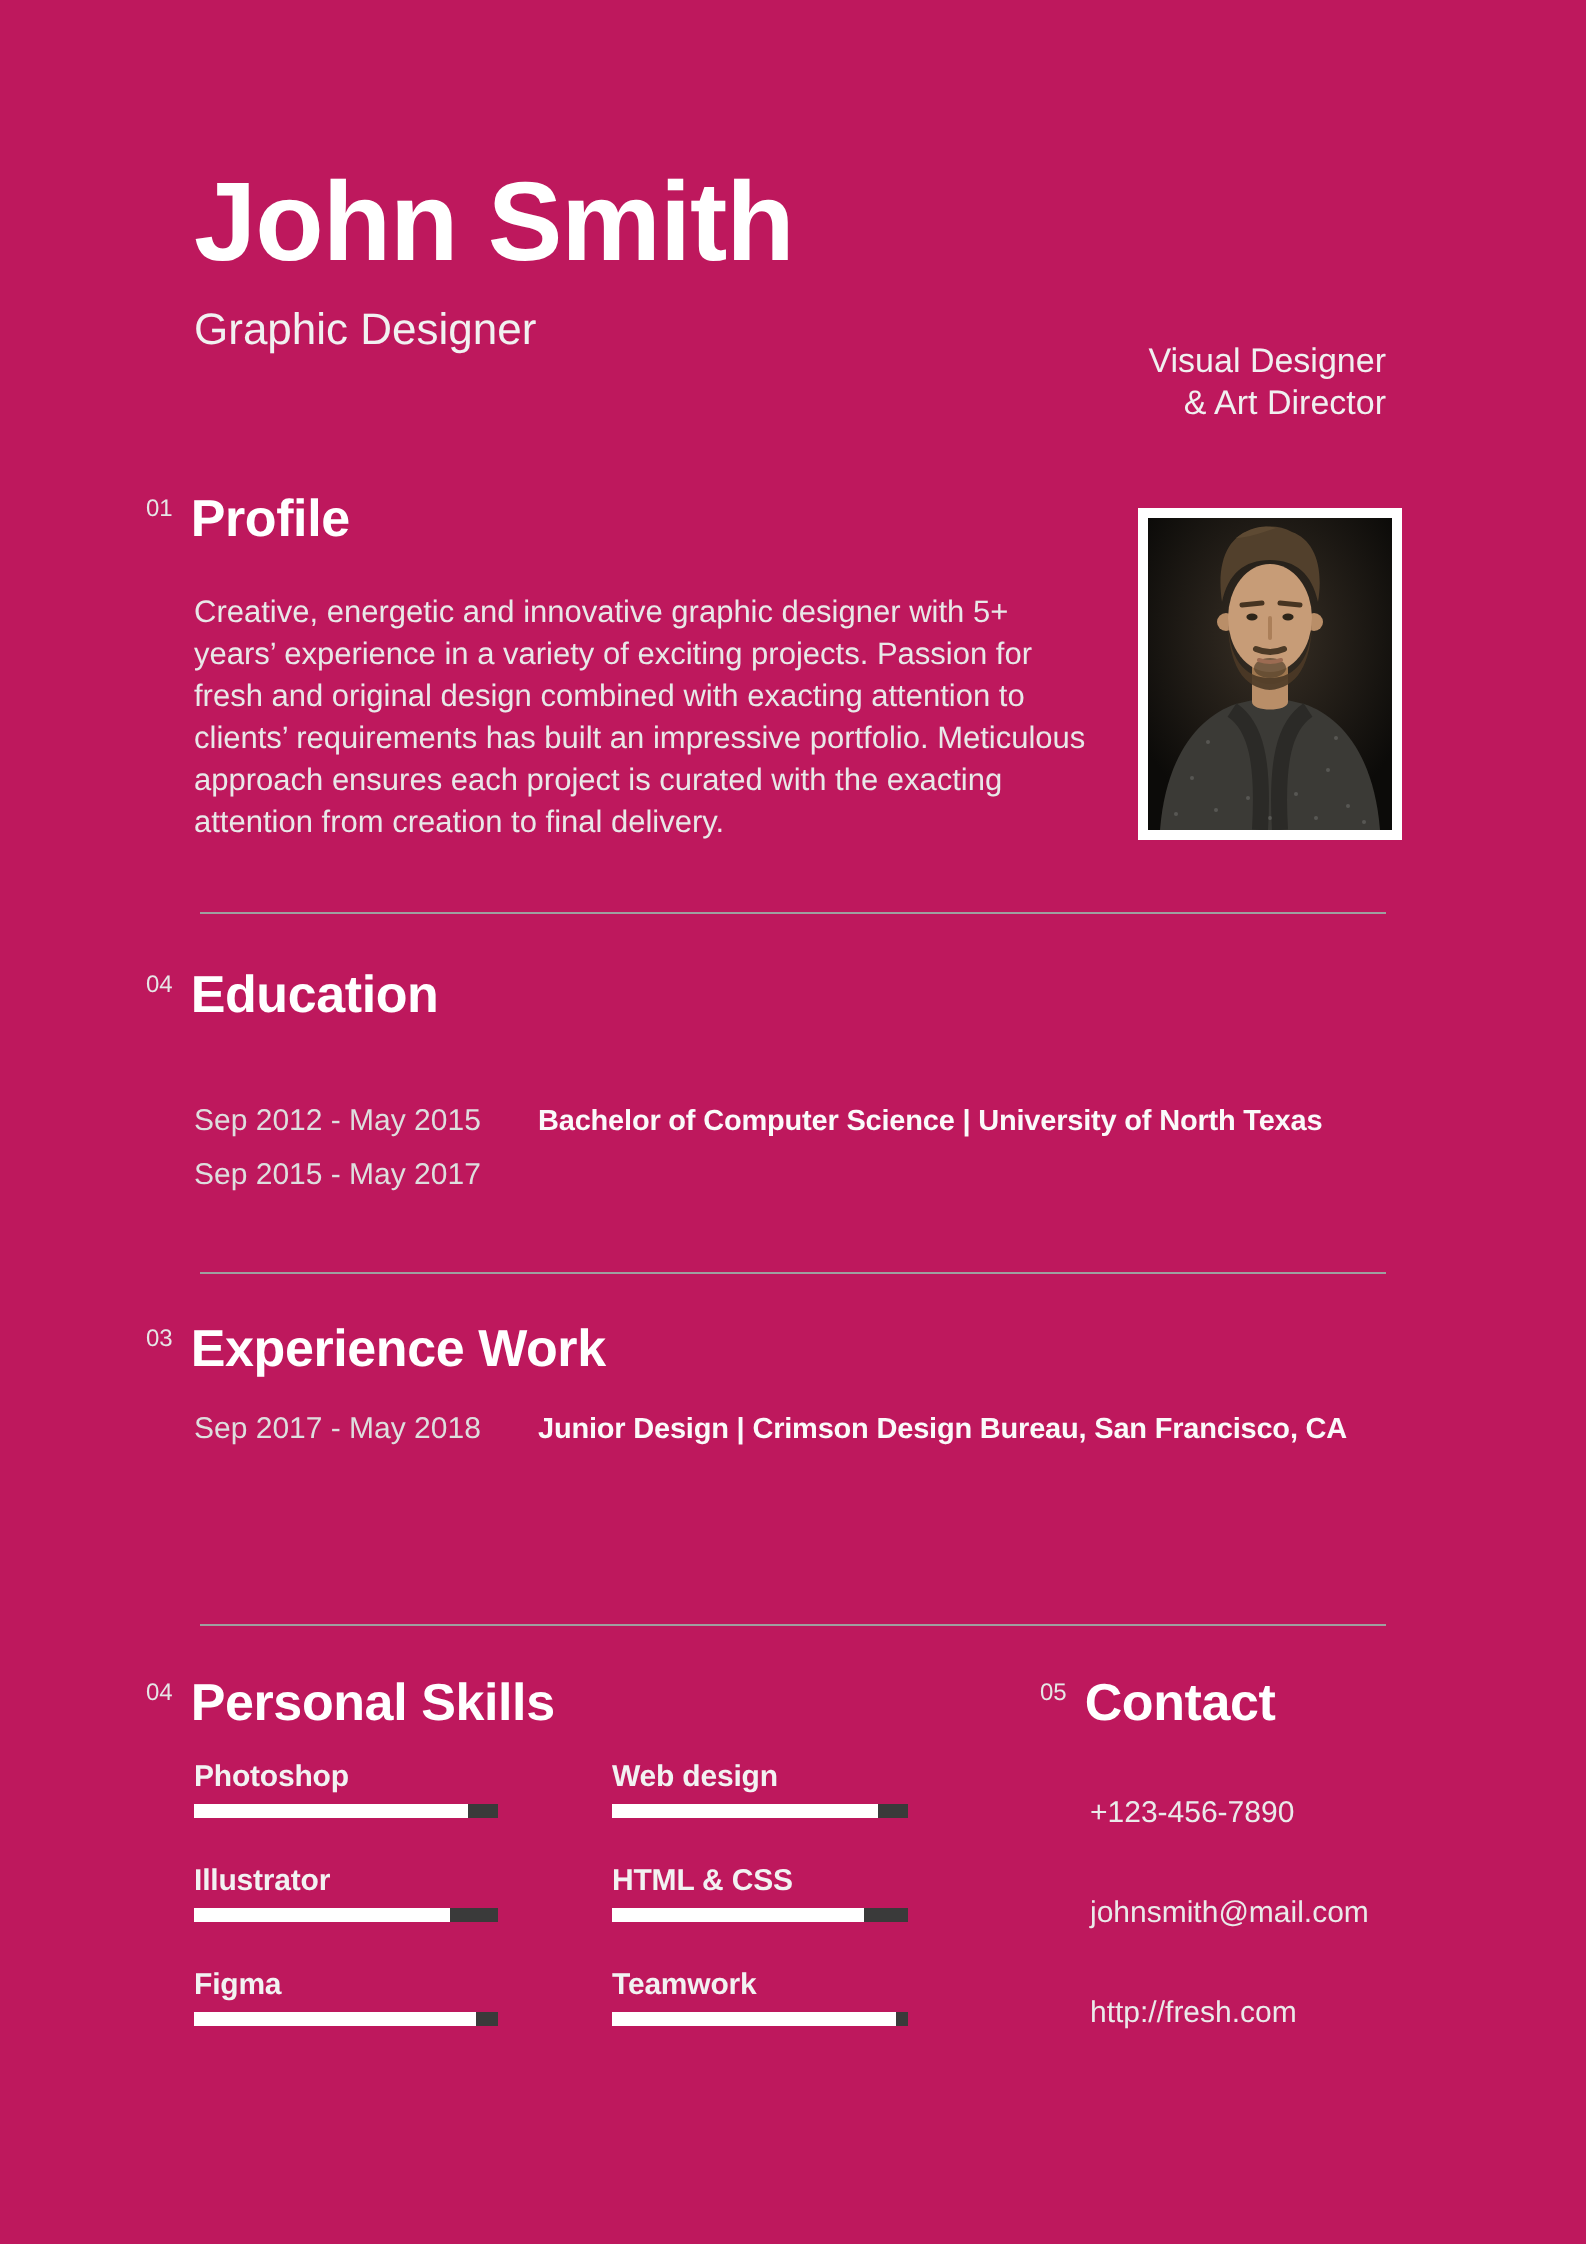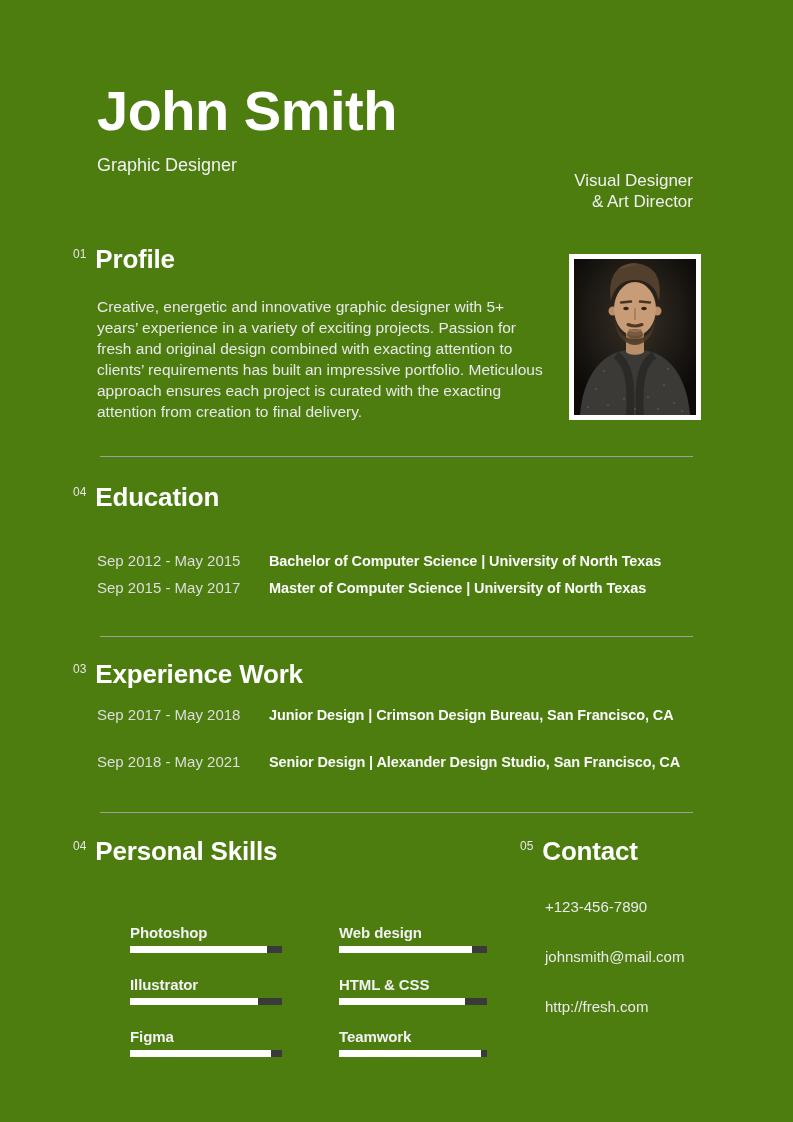--- a/index.html
+++ b/index.html
@@ -1,34 +1,34 @@
 <!DOCTYPE html>
 <html><head>
 <meta charset="utf-8">
 <style>
   * { margin:0; padding:0; box-sizing:border-box; }
   html,body { background:#202121; }
   .page {
     position:relative;
     width:793px; height:1122px;
     margin:0 auto;
-    background:#4d7c0f;
+    background:#be185d;
     color:#e8e8e8;
     font-family:"Liberation Sans", sans-serif;
     overflow:hidden;
   }
   
   .name {
     position:absolute; left:97px; top:82px;
     font-size:56px; font-weight:700; line-height:58px;
     color:#ffffff; letter-spacing:-0.5px;
   }
   .job-title {
     position:absolute; left:97px; top:152px;
-    font-size:18px; font-weight:400; line-height:26px; color:#f1f1f1;
+    font-size:22px; font-weight:400; line-height:26px; color:#f1f1f1;
   }
   .tagline {
     position:absolute; right:100px; top:170px;
     text-align:right; font-size:17px; line-height:21px; color:#f0f0f0;
   }
   
   .sec-head { position:absolute; display:flex; align-items:flex-start; }
   .sec-num  { font-size:12px; line-height:13px; margin-top:3px; margin-right:9px; color:#e6e6e6; }
   .sec-title{ font-size:26px; font-weight:700; line-height:28px; color:#ffffff; letter-spacing:-0.2px; }
   .pos-profile    { left:73px;  top:245px; }
@@ -50,21 +50,21 @@
   
   .divider { position:absolute; left:100px; width:593px; height:1px; background:#9f9f9f; }
   .div-1 { top:456px; } .div-2 { top:636px; } .div-3 { top:812px; }
   
   .t-row { position:absolute; left:97px; display:flex; align-items:baseline; }
   .t-date { flex:0 0 172px; font-size:15px; font-weight:400; color:#dedede; }
   .t-desc { font-size:14.5px; font-weight:700; color:#fafafa; letter-spacing:-0.1px; white-space:nowrap; }
   .pos-edu-0 { top:552px; } .pos-edu-1 { top:579px; }
   .pos-exp-0 { top:706px; } .pos-exp-1 { top:753px; }
   
-  .skill-col { position:absolute; top:924px;margin-left:33px; }
+  .skill-col { position:absolute; top:880px; }
   .skill-col-left  { left:97px;  width:152px; }
   .skill-col-right { left:306px; width:148px; }
   .skill { margin-bottom:23px; }
   .skill-label { display:block; font-size:15px; font-weight:700; line-height:18px;
                  color:#f2f2f2; margin-bottom:4px; letter-spacing:-0.1px; }
   .skill-track { width:100%; height:7px; background:#3a3a3a; }
   .skill-fill  { height:7px; background:#ffffff; }
   
   .contact-list { position:absolute; left:545px; top:898px; }
   .contact-item { display:block; font-size:15px; line-height:18px; color:#eaeaea;
@@ -148,36 +148,31 @@
   <div class="sec-head pos-education">
     <span class="sec-num">04</span>
     <h2 class="sec-title">Education</h2>
   </div>
   <div class="t-row pos-edu-0">
     <span class="t-date">Sep 2012 - May 2015</span>
     <span class="t-desc">Bachelor of Computer Science | University of North Texas</span>
   </div>
   <div class="t-row pos-edu-1">
     <span class="t-date">Sep 2015 - May 2017</span>
-    <span class="t-desc">Master of Computer Science | University of North Texas</span>
   </div>
 
   <div class="divider div-2"></div>
 
   <div class="sec-head pos-experience">
     <span class="sec-num">03</span>
     <h2 class="sec-title">Experience Work</h2>
   </div>
   <div class="t-row pos-exp-0">
     <span class="t-date">Sep 2017 - May 2018</span>
     <span class="t-desc">Junior Design | Crimson Design Bureau, San Francisco, CA</span>
-  </div>
-  <div class="t-row pos-exp-1">
-    <span class="t-date">Sep 2018 - May 2021</span>
-    <span class="t-desc">Senior Design | Alexander Design Studio, San Francisco, CA</span>
   </div>
 
   <div class="divider div-3"></div>
 
   <div class="sec-head pos-skills">
     <span class="sec-num">04</span>
     <h2 class="sec-title">Personal Skills</h2>
   </div>
 
   <div class="skill-col skill-col-left">

